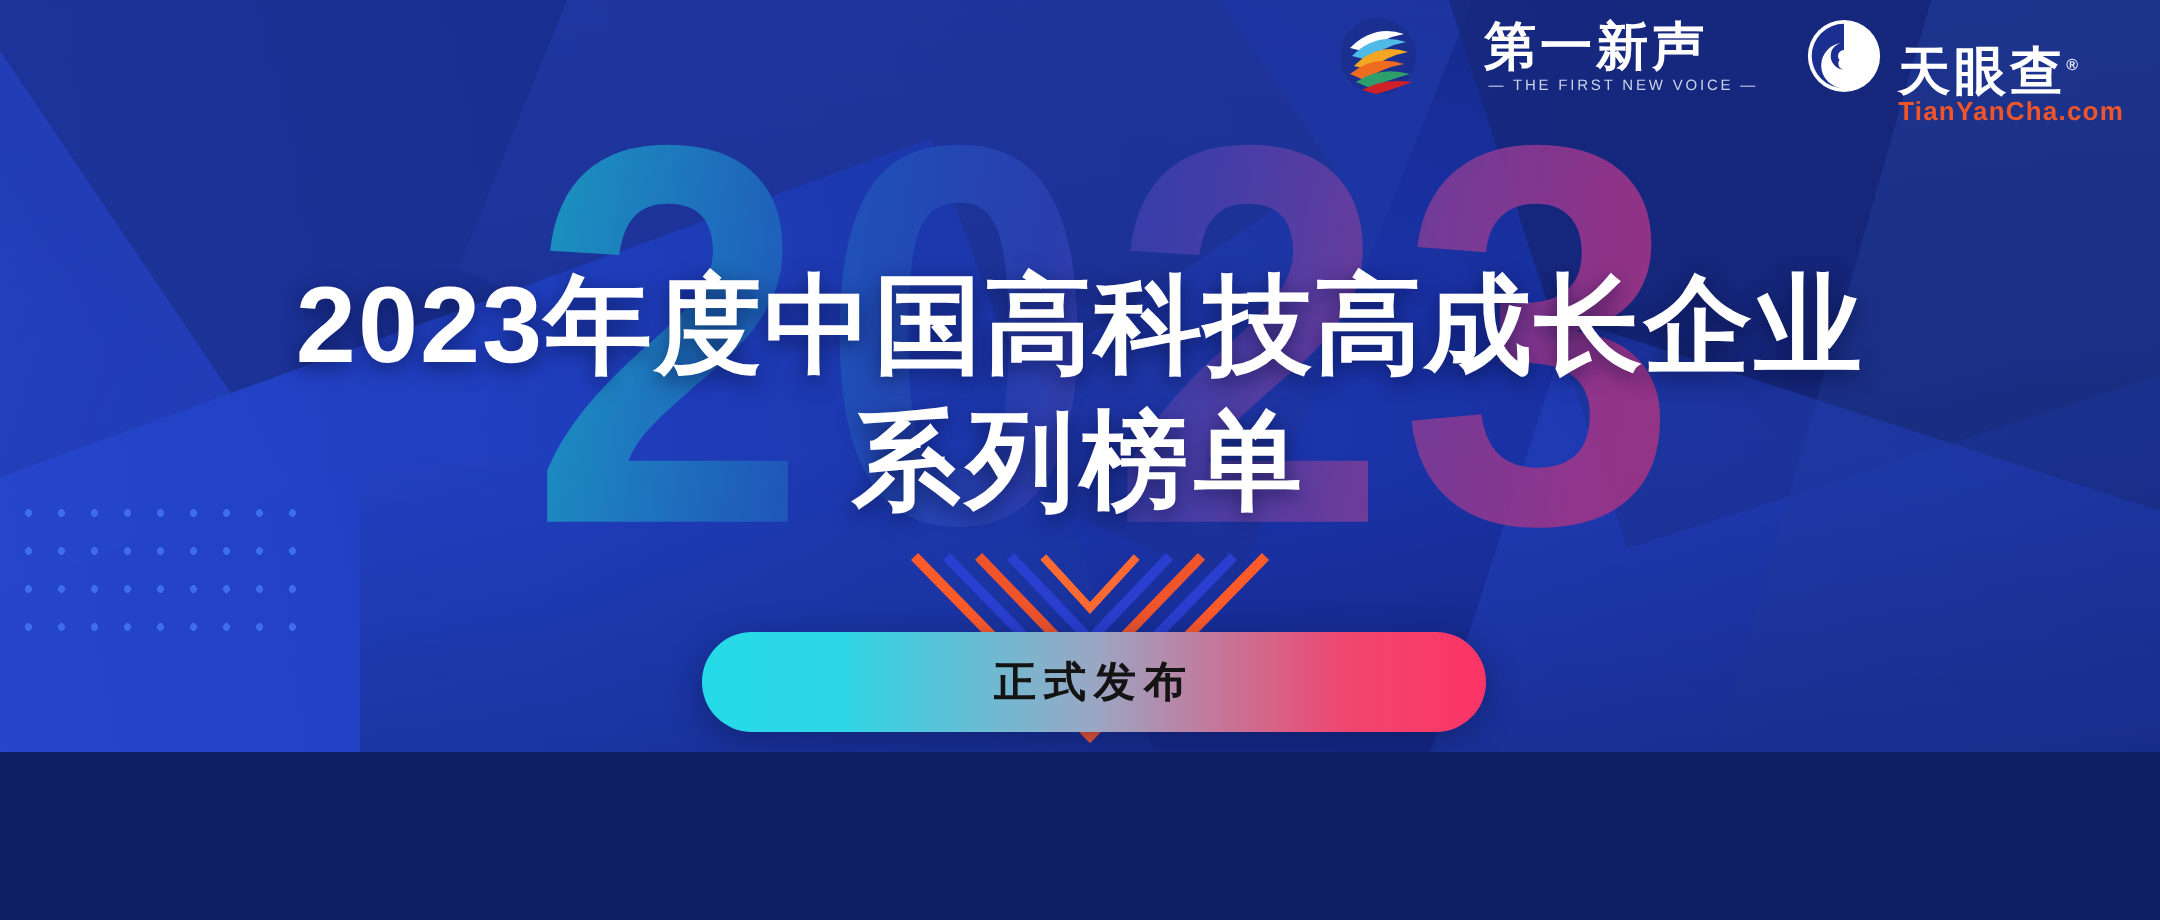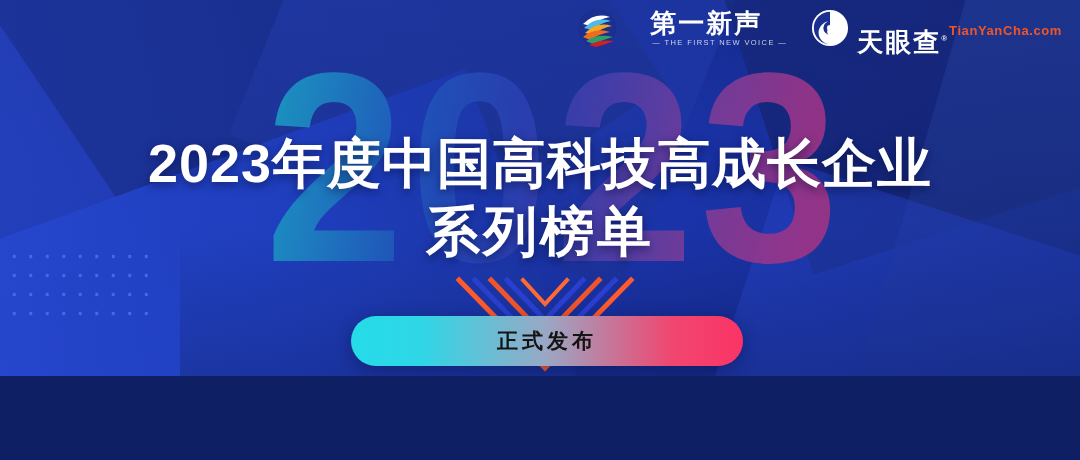--- a/index.html
+++ b/index.html
@@ -178,21 +178,21 @@
   .dyx-cn {
     color:#ffffff; font-size:26px; font-weight:bold; letter-spacing:2px;
     line-height:28px;
   }
   .dyx-en {
     color:#c9d3ec; font-size:7.5px; letter-spacing:1.4px;
     line-height:11px; white-space:nowrap;margin-left:27px;
   }
 
   .tyc-mark { width:38px; height:38px; flex:0 0 38px; }
-  .tyc-text { display:flex; flex-direction:row; align-items:flex-start;margin-top:25px; }
+  .tyc-text { display:flex; flex-direction:column; align-items:flex-start;margin-top:25px; }
   .tyc-cn {
     color:#ffffff; font-size:26px; font-weight:bold; letter-spacing:2px;
     line-height:28px; position:relative;
   }
   .tyc-cn sup { font-size:8px; vertical-align:super; color:#e8ebf5; }
   .tyc-en {
     color:#f0552a; font-size:13px; font-weight:bold; letter-spacing:.6px;
     line-height:12px;
   }
 </style>

